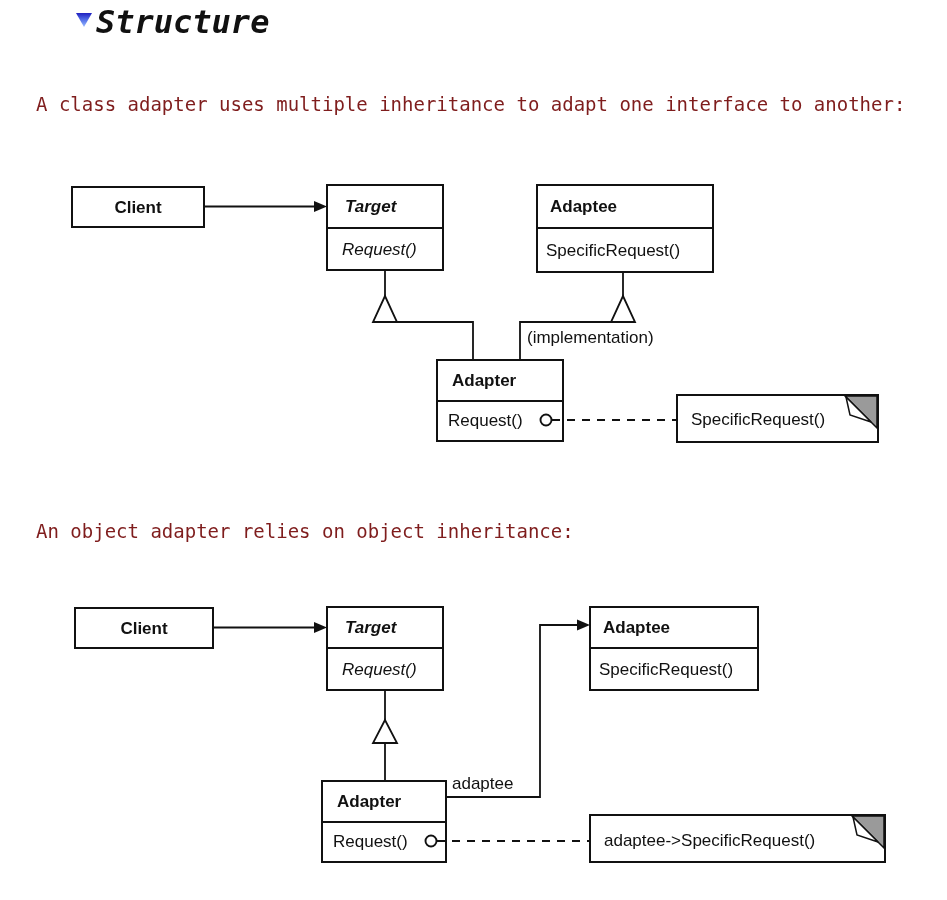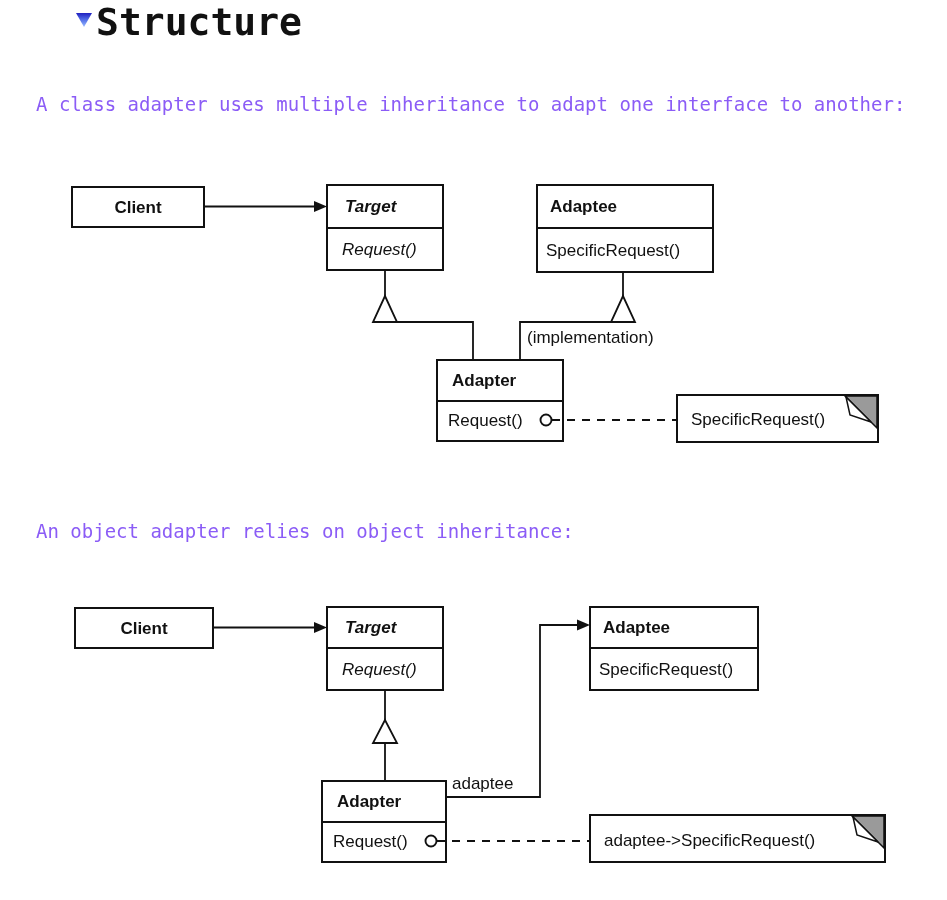--- a/index.html
+++ b/index.html
@@ -13,29 +13,30 @@
   }
   .section-header {
     position: absolute; left: 75px; top: 5px;
     display: flex; align-items: flex-start; gap: 3px;
   }
   .section-header .marker { margin-top: 7px; }
   .section-header h1 {
     margin: 0;
     font-family: "DejaVu Sans Mono", monospace;
     font-weight: bold;
-    font-size: 38px;
+    font-size: 32px;
     line-height: 34px;
     color: #111111;
     letter-spacing: 0;
+    font-style: italic;
   }
   .para {
     position: absolute; left: 36px; margin: 0;
     font-family: "DejaVu Sans Mono", monospace;
-    font-size: 19px; line-height: 22px; color: #8b5cf6;
+    font-size: 19px; line-height: 22px; color: #7f1d1d;
     white-space: nowrap;
   }
   .para.p1 { top: 93px; }
   .para.p2 { top: 520px; }
   svg.diagram { position: absolute; left: 0; top: 0; }
   .box { fill: #ffffff; stroke: #111111; stroke-width: 2; }
   .edge { stroke: #111111; stroke-width: 1.8; fill: none; }
   .dashed { stroke: #111111; stroke-width: 1.8; fill: none; stroke-dasharray: 8 7; }
   .solid-arrow { fill: #111111; stroke: none; }
   .hollow-tri { fill: #ffffff; stroke: #111111; stroke-width: 1.8; }

